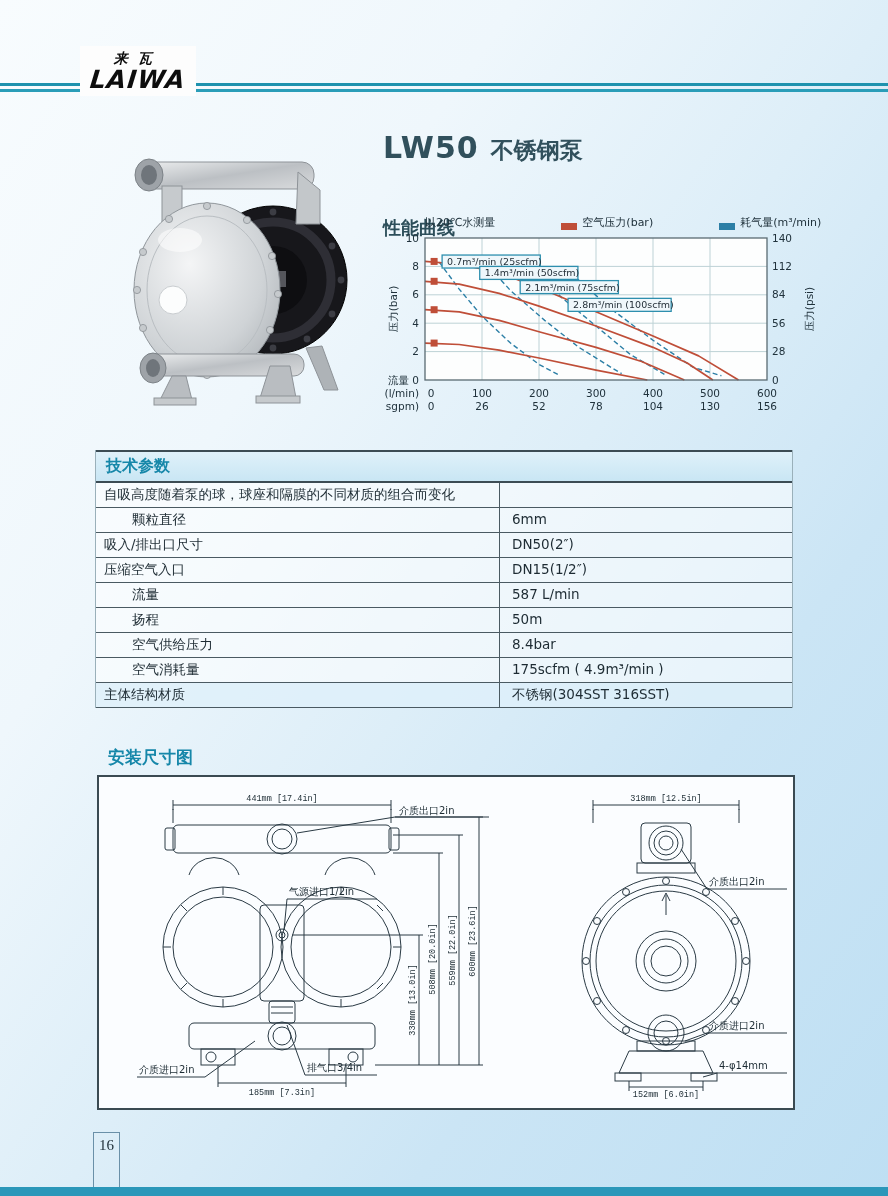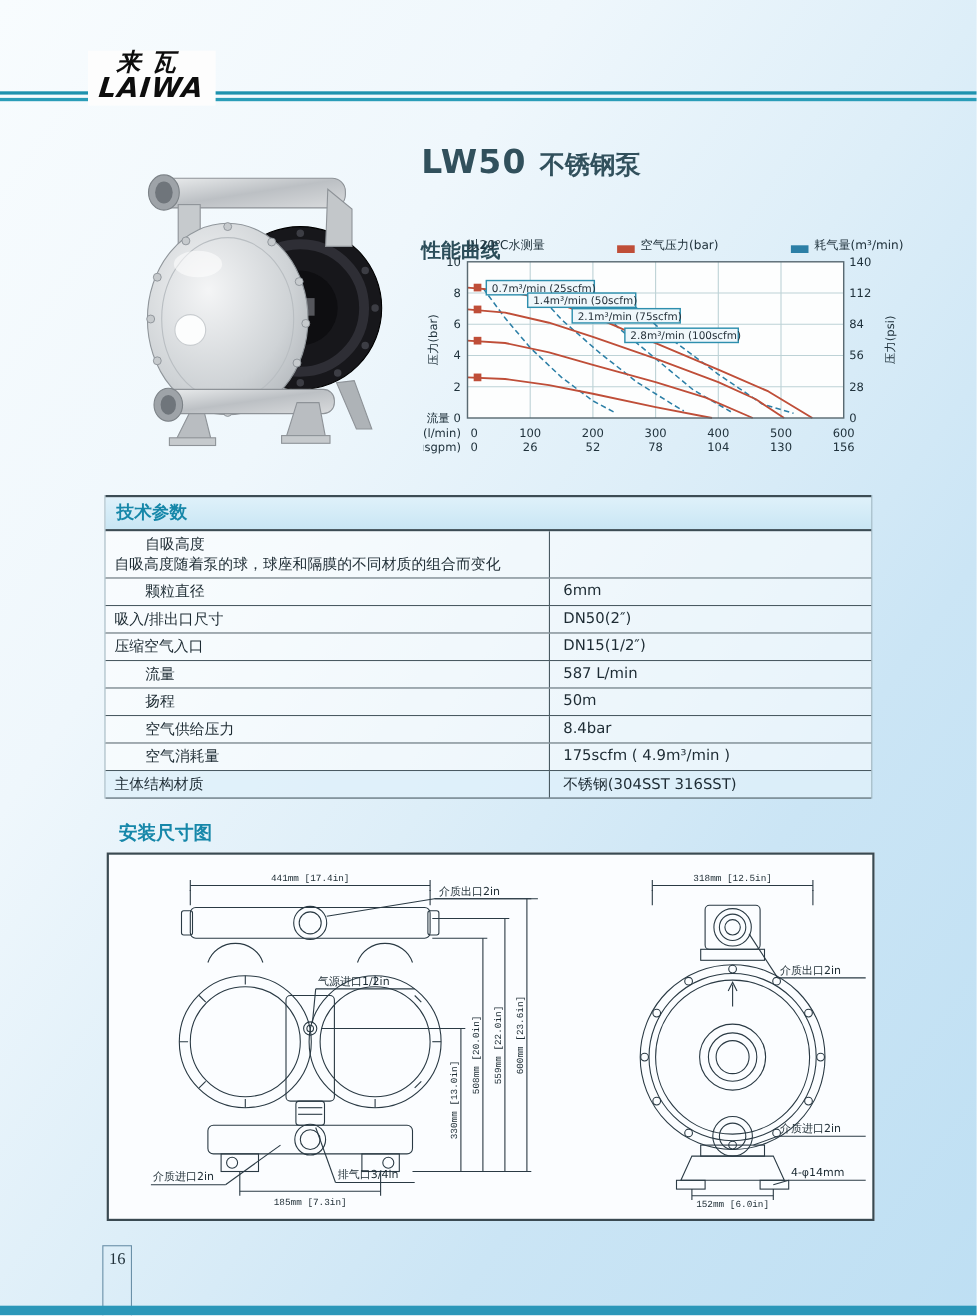--- a/index.html
+++ b/index.html
@@ -3,21 +3,21 @@
 <meta charset="utf-8">
 <style>
   html,body{margin:0;padding:0;}
   body{font-family:"DejaVu Sans","Liberation Sans",sans-serif;}
   #page{position:relative;width:888px;height:1196px;overflow:hidden;
     background:linear-gradient(125deg,#f8fcfe 0%,#eff7fc 30%,#ddeef8 52%,#cbe5f5 72%,#bedff3 100%);}
   
   .hline{position:absolute;left:0;width:888px;height:3px;background:#1e92ae;}
   #hline1{top:83px;} #hline2{top:89px;background:#2a9db8;}
   #logo{position:absolute;left:80px;top:46px;background:#fdfdfd;padding:2px 10px 4px 10px;z-index:3;text-align:center;color:#0d0d0d;}
-  #logo .cn{font-size:22px;font-weight:bold;font-style:italic;letter-spacing:10px;line-height:20px;}
+  #logo .cn{font-size:14px;font-weight:bold;font-style:italic;letter-spacing:10px;line-height:20px;}
   #logo .en{font-size:25px;font-weight:bold;font-style:italic;letter-spacing:1px;line-height:24px;transform:skewX(-6deg);}
   
   #title{position:absolute;left:383px;top:130px;color:#31505c;}
   #title .model{font-size:30px;font-weight:bold;letter-spacing:1px;}
   #title .name{font-size:23px;font-weight:bold;margin-left:12px;}
   #perf-heading{position:absolute;left:383px;top:188px;font-size:18px;font-weight:bold;color:#2c4e5a;margin-top:28px;}
   
   #chart{position:absolute;left:385px;top:214px;width:440px;}
   #chart-legend{display:flex;align-items:center;font-size:11px;color:#20323c;height:16px;}
   #chart-legend .note{margin-left:40px;}
@@ -212,21 +212,20 @@
       </svg>
   </div>
 
   <div id="specs">
     <div id="specs-header">
       <span>技术参数</span>
     </div>
     <div id="spec-rows">
         <div class="spec-row">
           <div class="spec-label indent">
-            <span class="lbl">自吸高度</span>
             <span class="sub">自吸高度随着泵的球，球座和隔膜的不同材质的组合而变化</span>
           </div>
         </div>
         <div class="spec-row">
           <div class="spec-label indent">
             <span class="lbl">颗粒直径</span>
           </div>
           <div class="spec-value">
             <span>6mm</span>
           </div>

